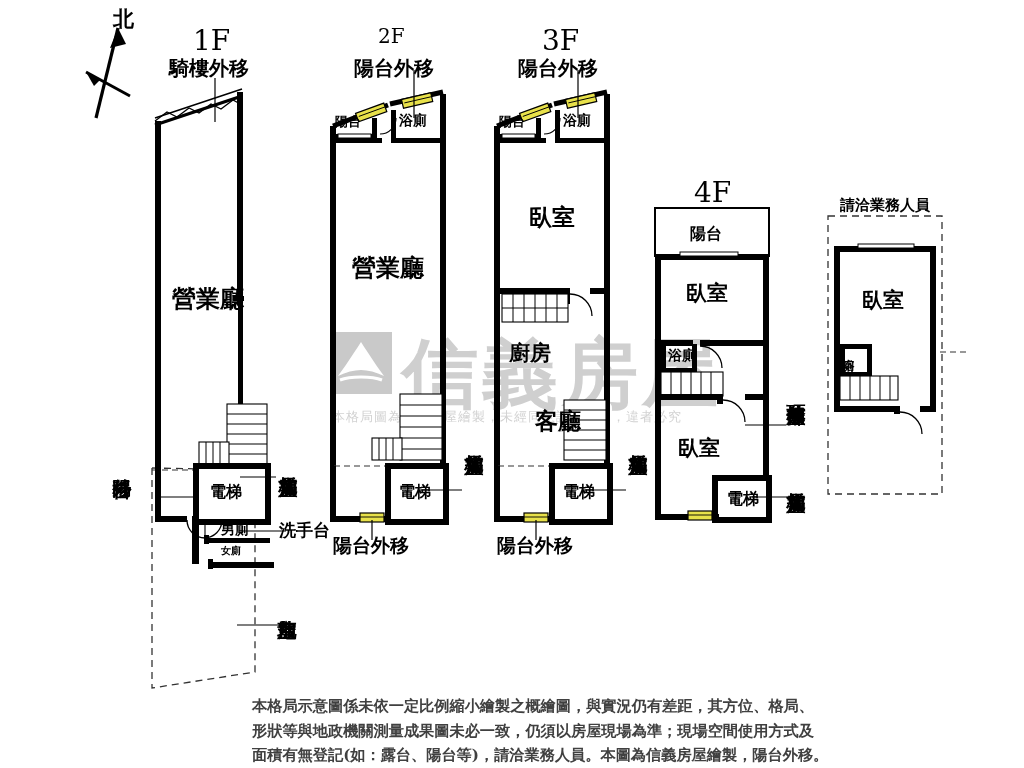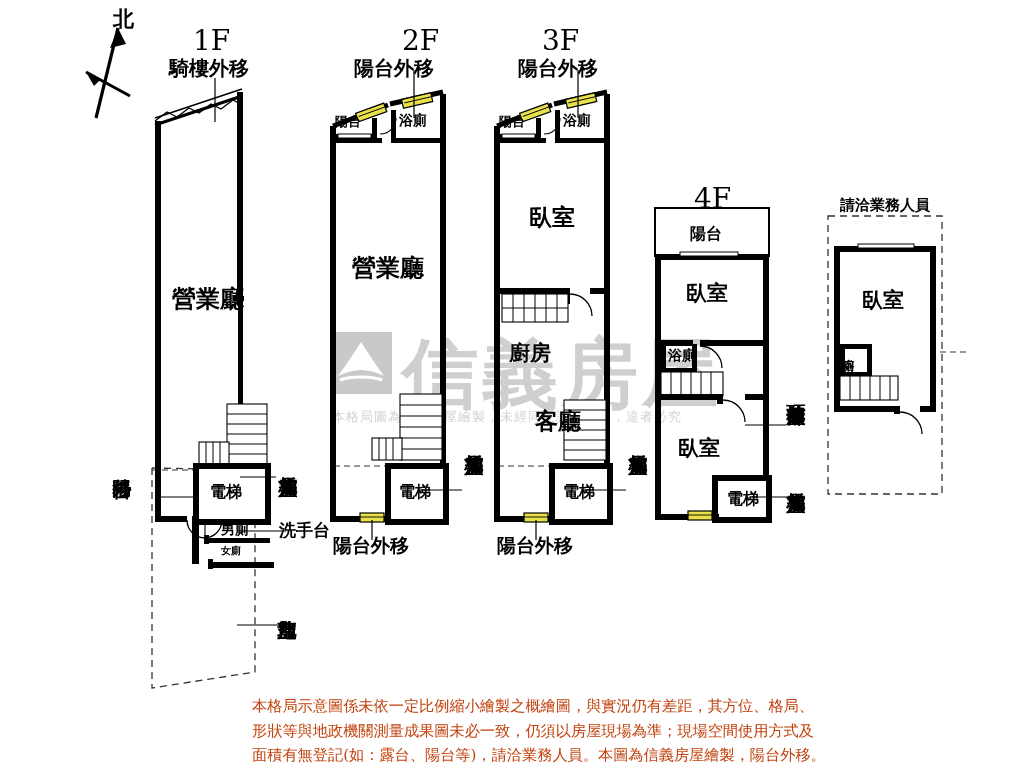--- a/index.html
+++ b/index.html
@@ -9,23 +9,23 @@
     color:#000;
   }
   #sheet{position:absolute;inset:0;width:1024px;height:768px;}
   .lbl{position:absolute;white-space:nowrap;line-height:1.05;font-weight:700;}
   .lbl.v{writing-mode:vertical-rl;text-orientation:upright;white-space:normal;}
   .floor-title{font-family:"DejaVu Serif","Liberation Serif",serif;font-weight:400;}
   .wm{position:absolute;pointer-events:none;}
   .wm-text{color:#c9c9c9;font-weight:700;}
   .wm-small{color:#cfcfcf;font-weight:400;letter-spacing:1px;}
   .dis{position:absolute;left:252px;top:694px;width:672px;
-       font-size:15.2px;line-height:1.62;font-weight:400;
+       font-size:15.2px;line-height:1.62;font-weight:700;
        font-family:"DejaVu Serif","Liberation Serif",serif;
-       letter-spacing:0px;color:#c2410c;}
+       letter-spacing:0px;color:#404040;}
   .dis div{white-space:nowrap;}
 </style>
 </head>
 <body>
 
 <div class="wm" style="left:330px;top:330px;width:420px;height:90px;">
   <div class="wm-text" style="position:absolute;left:72px;top:-6px;font-size:76px;letter-spacing:4px;color:#cfcfcf;">信義房屋</div>
 
   <svg width="62" height="62" viewBox="0 0 62 62" style="position:absolute;left:0;top:2px;">
     <rect x="0" y="0" width="62" height="62" fill="#c9c9c9"></rect>
@@ -274,41 +274,41 @@
 <div class="lbl" style="left:169px;top:58px;font-size:20px;">騎樓外移</div>
 <div class="lbl" style="left:172px;top:287px;font-size:24px;">營業廳</div>
 <div class="lbl" style="left:210px;top:484px;font-size:16px;">電梯</div>
 <div class="lbl v" style="left:278px;top:462px;font-size:19px;height:86px;">電梯加蓋</div>
 <div class="lbl" style="left:221px;top:522px;font-size:14px;">男廁</div>
 <div class="lbl" style="left:221px;top:546px;font-size:10px;">女廁</div>
 <div class="lbl" style="left:279px;top:522px;font-size:17px;">洗手台</div>
 <div class="lbl v" style="left:112px;top:464px;font-size:19px;height:110px;">陽台外移</div>
 <div class="lbl v" style="left:277px;top:604px;font-size:19px;height:60px;writing-mode:vertical-rl;">空地加蓋</div>
 
-<div class="lbl floor-title" style="left:378px;top:26px;font-size:28px;margin-left:24px;">2F</div>
+<div class="lbl floor-title" style="left:378px;top:26px;font-size:20px;">2F</div>
 <div class="lbl" style="left:354px;top:58px;font-size:20px;">陽台外移</div>
 <div class="lbl" style="left:335px;top:115px;font-size:13px;">陽台</div>
 <div class="lbl" style="left:399px;top:113px;font-size:14px;">浴廁</div>
 <div class="lbl" style="left:352px;top:256px;font-size:24px;">營業廳</div>
 <div class="lbl" style="left:399px;top:484px;font-size:16px;">電梯</div>
 <div class="lbl v" style="left:464px;top:440px;font-size:19px;height:110px;">電梯加蓋</div>
 <div class="lbl" style="left:333px;top:536px;font-size:19px;">陽台外移</div>
 
 <div class="lbl floor-title" style="left:542px;top:26px;font-size:28px;">3F</div>
 <div class="lbl" style="left:518px;top:58px;font-size:20px;">陽台外移</div>
 <div class="lbl" style="left:499px;top:115px;font-size:13px;">陽台</div>
 <div class="lbl" style="left:563px;top:113px;font-size:14px;">浴廁</div>
 <div class="lbl" style="left:529px;top:205px;font-size:23px;">臥室</div>
 <div class="lbl" style="left:509px;top:342px;font-size:21px;">廚房</div>
 <div class="lbl" style="left:507px;top:409px;font-size:23px;margin-left:28px;">客廳</div>
 <div class="lbl" style="left:563px;top:484px;font-size:16px;">電梯</div>
 <div class="lbl v" style="left:628px;top:440px;font-size:19px;height:110px;">電梯加蓋</div>
 <div class="lbl" style="left:497px;top:536px;font-size:19px;">陽台外移</div>
 
-<div class="lbl floor-title" style="left:694px;top:184px;font-size:28px;">4F</div>
+<div class="lbl floor-title" style="left:694px;top:178px;font-size:28px;">4F</div>
 <div class="lbl" style="left:690px;top:226px;font-size:16px;">陽台</div>
 <div class="lbl" style="left:686px;top:282px;font-size:21px;">臥室</div>
 <div class="lbl" style="left:668px;top:348px;font-size:14px;">浴廁</div>
 <div class="lbl" style="left:678px;top:437px;font-size:21px;">臥室</div>
 <div class="lbl" style="left:727px;top:491px;font-size:16px;">電梯</div>
 <div class="lbl v" style="left:786px;top:390px;font-size:19px;height:112px;">頂樓部分加蓋</div>
 <div class="lbl v" style="left:786px;top:478px;font-size:19px;height:86px;">電梯加蓋</div>
 
 <div class="lbl" style="left:840px;top:198px;font-size:15px;">請洽業務人員</div>
 <div class="lbl" style="left:862px;top:289px;font-size:21px;">臥室</div>

